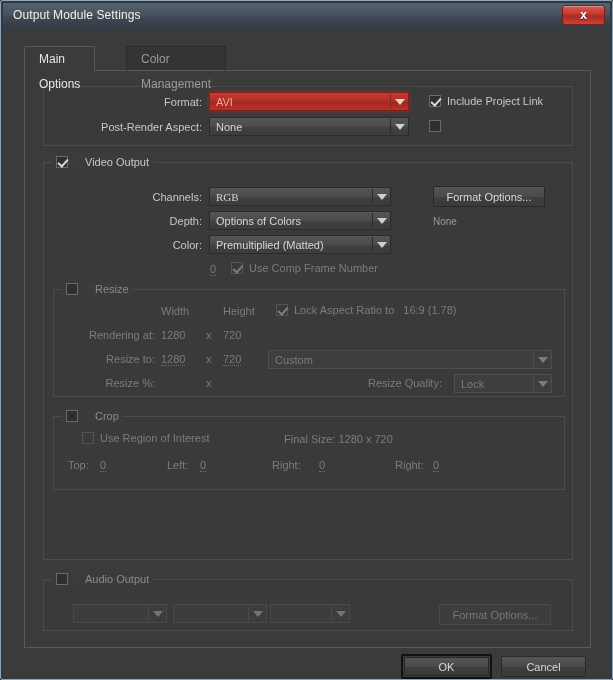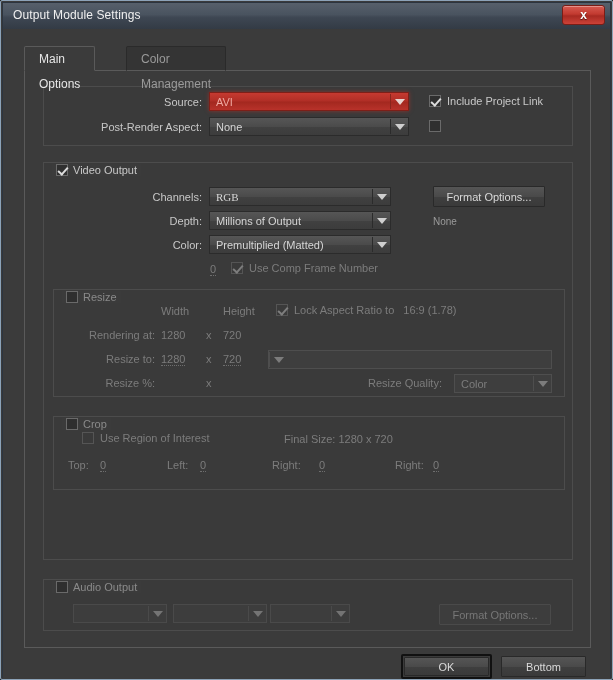--- a/index.html
+++ b/index.html
@@ -147,23 +147,22 @@
   .group-title {
     position: absolute;
     top: -7px;
     left: 8px;
     background: #3b3b3b;
     padding: 0 4px;
     font-size: 11px;
     color: #c8c8c8;
     display: flex;
     align-items: center;
-    gap: 5px;
+    gap: 17px;
     white-space: nowrap;
-    margin-top: 8px;
   }
   .group-title.dim { color: #8a8a8a; }
 
   
   .lbl {
     position: absolute;
     font-size: 11px;
     color: #c8c8c8;
     white-space: nowrap;
     text-align: right;
@@ -343,21 +342,21 @@
 
     <div class="tabstrip">
       <div class="tab tab-active">Main Options</div>
       <div class="tab tab-inactive">Color Management</div>
     </div>
 
     <div class="panel">
 
       <div class="group" style="left:18px; top:15px; width:530px; height:60px;">
 
-        <div class="lbl r" style="left:60px; top:9px; width:98px;">Source:</div>
+        <div class="lbl r" style="left:60px; top:9px; width:98px;">Format:</div>
         <div class="dd red" style="left:165px; top:5px; width:200px;">
           <div class="dd-text">AVI</div>
           <div class="dd-sep"></div>
           <div class="dd-arrow"></div>
         </div>
 
         <div class="lbl r" style="left:20px; top:34px; width:138px;">Post-Render Aspect:</div>
         <div class="dd" style="left:165px; top:30px; width:200px;">
           <div class="dd-text">None</div>
           <div class="dd-sep"></div>
@@ -383,21 +382,21 @@
 
         <div class="lbl r" style="left:10px; top:28px; width:148px;">Channels:</div>
         <div class="dd" style="left:165px; top:24px; width:182px;font-family:Liberation Serif, serif;">
           <div class="dd-text">RGB</div>
           <div class="dd-sep"></div>
           <div class="dd-arrow"></div>
         </div>
 
         <div class="lbl r" style="left:10px; top:52px; width:148px;">Depth:</div>
         <div class="dd" style="left:165px; top:48px; width:182px;">
-          <div class="dd-text">Millions of Output</div>
+          <div class="dd-text">Options of Colors</div>
           <div class="dd-sep"></div>
           <div class="dd-arrow"></div>
         </div>
 
         <div class="lbl r" style="left:10px; top:76px; width:148px;">Color:</div>
         <div class="dd" style="left:165px; top:72px; width:182px;">
           <div class="dd-text">Premultiplied (Matted)</div>
           <div class="dd-sep"></div>
           <div class="dd-arrow"></div>
         </div>
@@ -429,29 +428,30 @@
           <div class="lbl dim r" style="left:0px; top:39px; width:101px;">Rendering at:</div>
           <div class="num plain" style="left:107px; top:39px;">1280</div>
           <div class="lbl dim" style="left:152px; top:39px;">x</div>
           <div class="num plain" style="left:169px; top:39px;">720</div>
 
           <div class="lbl dim r" style="left:0px; top:63px; width:101px;">Resize to:</div>
           <div class="num" style="left:107px; top:63px;">1280</div>
           <div class="lbl dim" style="left:152px; top:63px;">x</div>
           <div class="num" style="left:169px; top:63px;">720</div>
           <div class="dd dis" style="left:214px; top:60px; width:284px;">
+            <div class="dd-text">Custom</div>
             <div class="dd-sep"></div>
             <div class="dd-arrow"></div>
           </div>
 
           <div class="lbl dim r" style="left:0px; top:87px; width:101px;">Resize %:</div>
           <div class="lbl dim" style="left:152px; top:87px;">x</div>
           <div class="lbl dim" style="left:314px; top:87px;">Resize Quality:</div>
           <div class="dd dis" style="left:400px; top:84px; width:98px;">
-            <div class="dd-text">Color</div>
+            <div class="dd-text">Lock</div>
             <div class="dd-sep"></div>
             <div class="dd-arrow"></div>
           </div>
         </div>
 
         <div class="group" style="left:9px; top:253px; width:512px; height:74px;">
           <div class="group-title dim">
             <span class="cb"></span>
             <span>Crop</span>
           </div>
@@ -498,16 +498,16 @@
           <div class="dd-arrow"></div>
         </div>
 
         <div class="btn dis" style="left:395px; top:24px; width:112px;">Format Options...</div>
       </div>
     </div>
 
     <div class="bottombar">
       <div class="btn-focus-wrap" style="left:398px; top:6px; width:91px; height:25px;"></div>
       <div class="btn" style="left:401px; top:9px; width:85px; height:19px;">OK</div>
-      <div class="btn" style="left:498px; top:8px; width:85px; height:21px;">Bottom</div>
+      <div class="btn" style="left:498px; top:8px; width:85px; height:21px;">Cancel</div>
     </div>
   </div>
 </div>
 
 </body></html>

